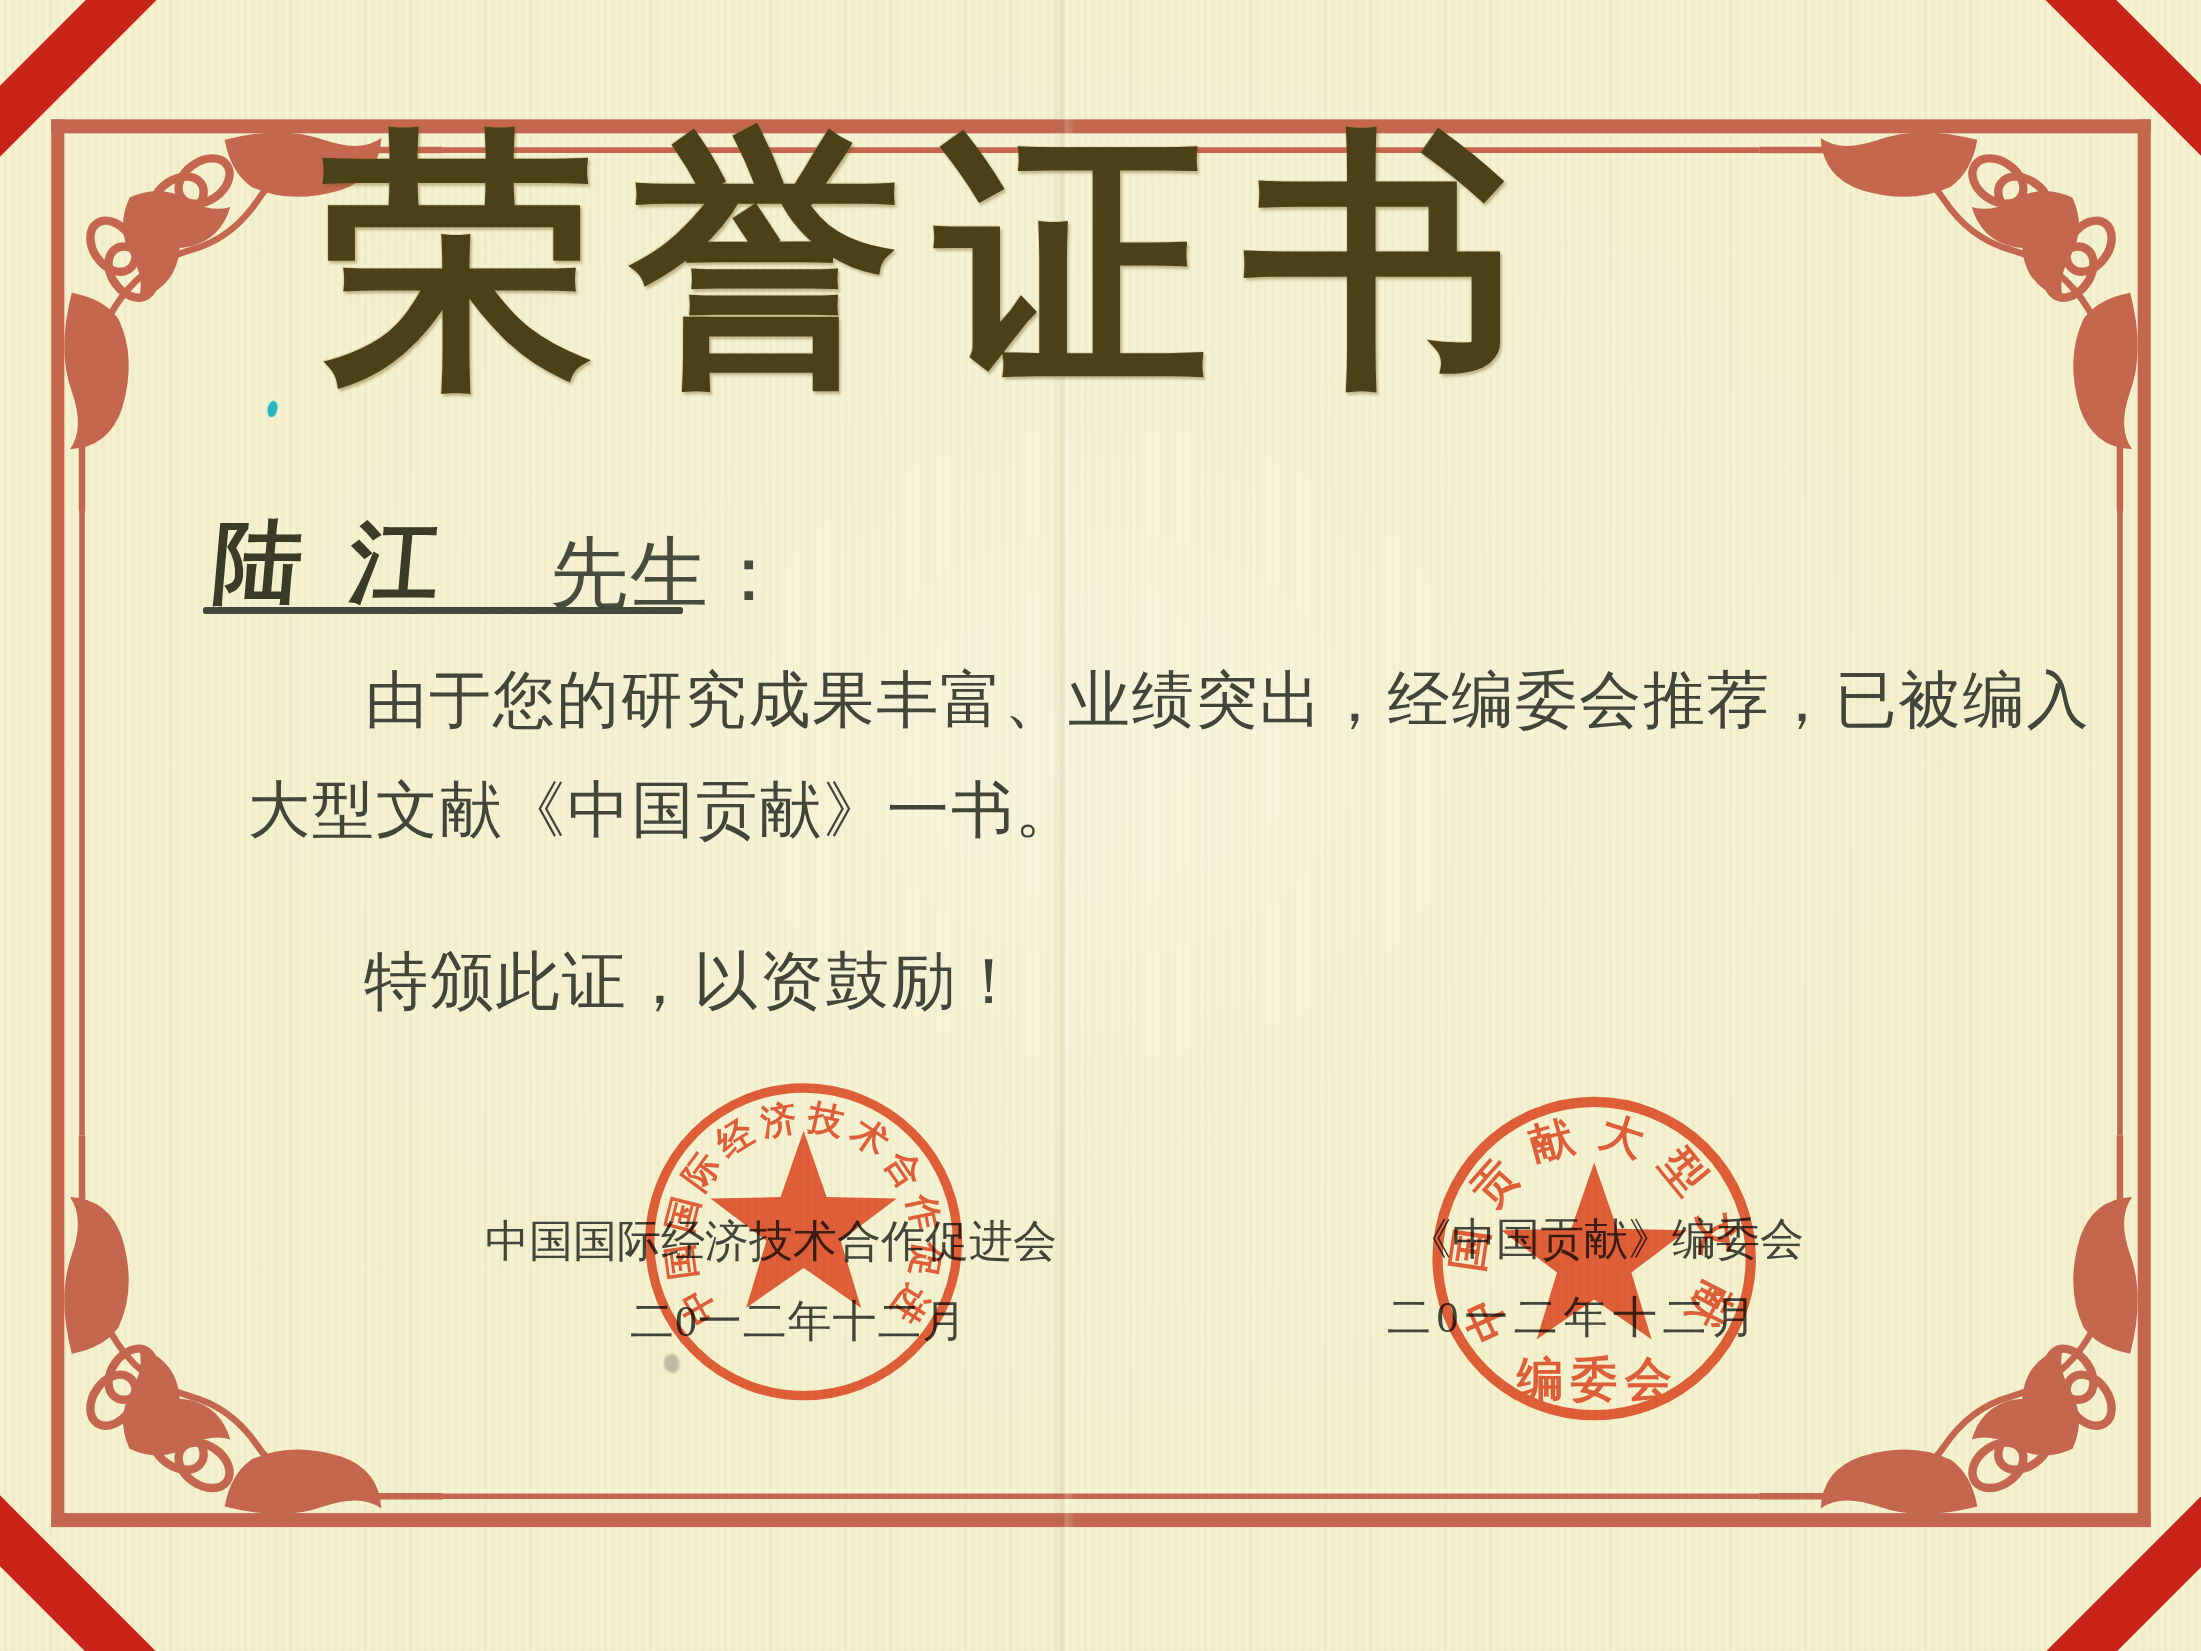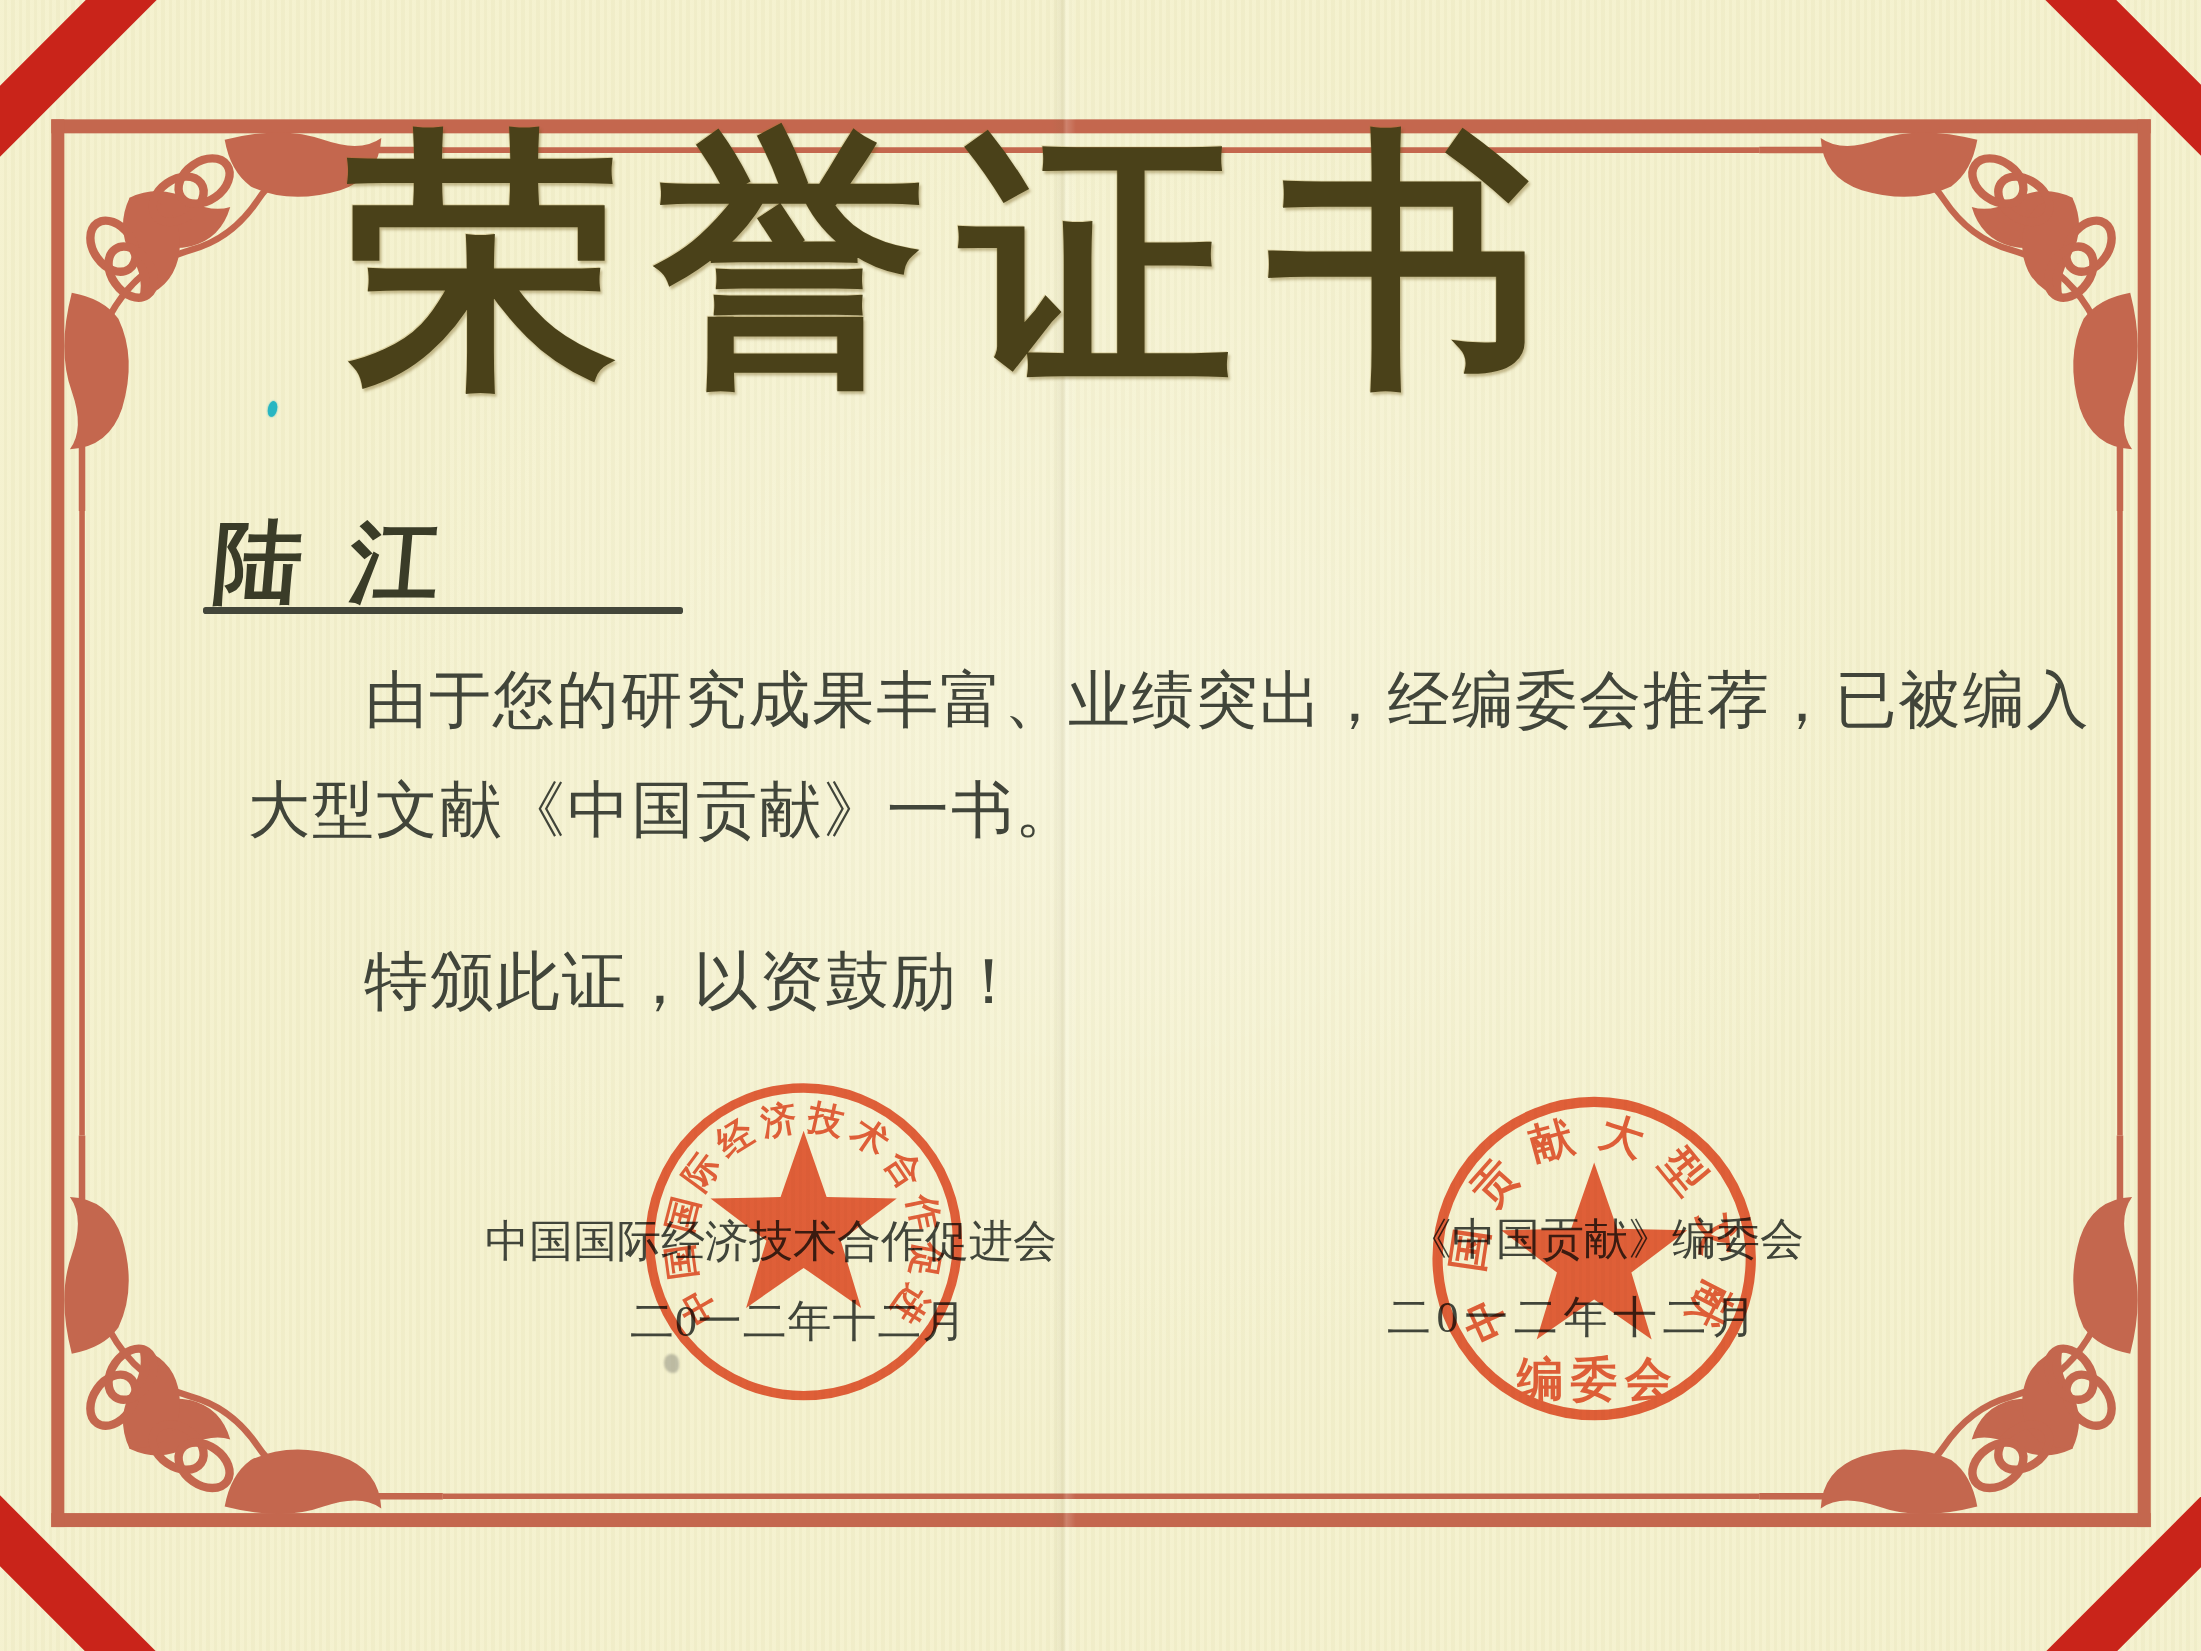--- a/index.html
+++ b/index.html
@@ -10,21 +10,21 @@
       radial-gradient(ellipse at 50% 45%, rgba(255,255,255,.25) 0%, rgba(255,255,255,0) 55%),
       repeating-linear-gradient(90deg, rgba(255,255,255,.05) 0 3.7px, rgba(150,140,90,.04) 3.7px 7.5px),
       #f4f1cd;
   }
   .abs{position:absolute;}
   .crease{
     left:1052px;top:0;width:24px;height:1652px;
     background:linear-gradient(90deg, rgba(120,110,70,0) 0%, rgba(120,110,70,.10) 45%, rgba(255,255,250,.18) 60%, rgba(120,110,70,0) 100%);
   }
   .title{
-    left:298px;top:104px;width:1277px;text-align:right;
+    left:298px;top:104px;width:1277px;text-align:center;
     font-size:272px;line-height:1.18;font-weight:bold;letter-spacing:35px;
     color:#4a4119;white-space:nowrap;
     text-shadow:1.9px 2.8px 2.8px rgba(110,86,22,.38), -0.9px -0.9px 0 rgba(160,128,40,.25);
   }
   .name{
     left:213px;top:503px;font-size:89px;font-weight:bold;letter-spacing:48px;
     color:#3a3c28;transform:skewX(-5deg);white-space:nowrap;
   }
   .honorific{
     left:550px;top:522px;font-size:78px;color:#474c3e;letter-spacing:1.9px;white-space:nowrap;
@@ -97,20 +97,21 @@
     <use href="#flourish" transform="translate(2307,1638) scale(-1,-1)"></use>
   </svg>
 
   <div class="abs crease"></div>
   <div class="abs speck-cyan"></div>
   <div class="abs speck-gray"></div>
 
   <div class="abs title">荣誉证书</div>
 
   <div class="abs name">陆江</div>
+  <div class="abs honorific">先生：</div>
   <div class="abs name-underline"></div>
 
   <div class="abs bodyline body1">由于您的研究成果丰富、业绩突出，经编委会推荐，已被编入</div>
   <div class="abs bodyline body2">大型文献《中国贡献》一书。</div>
   <div class="abs bodyline closing">特颁此证，以资鼓励！</div>
 
   <div class="abs sig sig-left-org">中国国际经济技术合作促进会</div>
   <div class="abs sig sig-left-date">二0一二年十二月</div>
   <div class="abs sig sig-right-org">《中国贡献》编委会</div>
   <div class="abs sig sig-right-date">二0一二年十二月</div>

